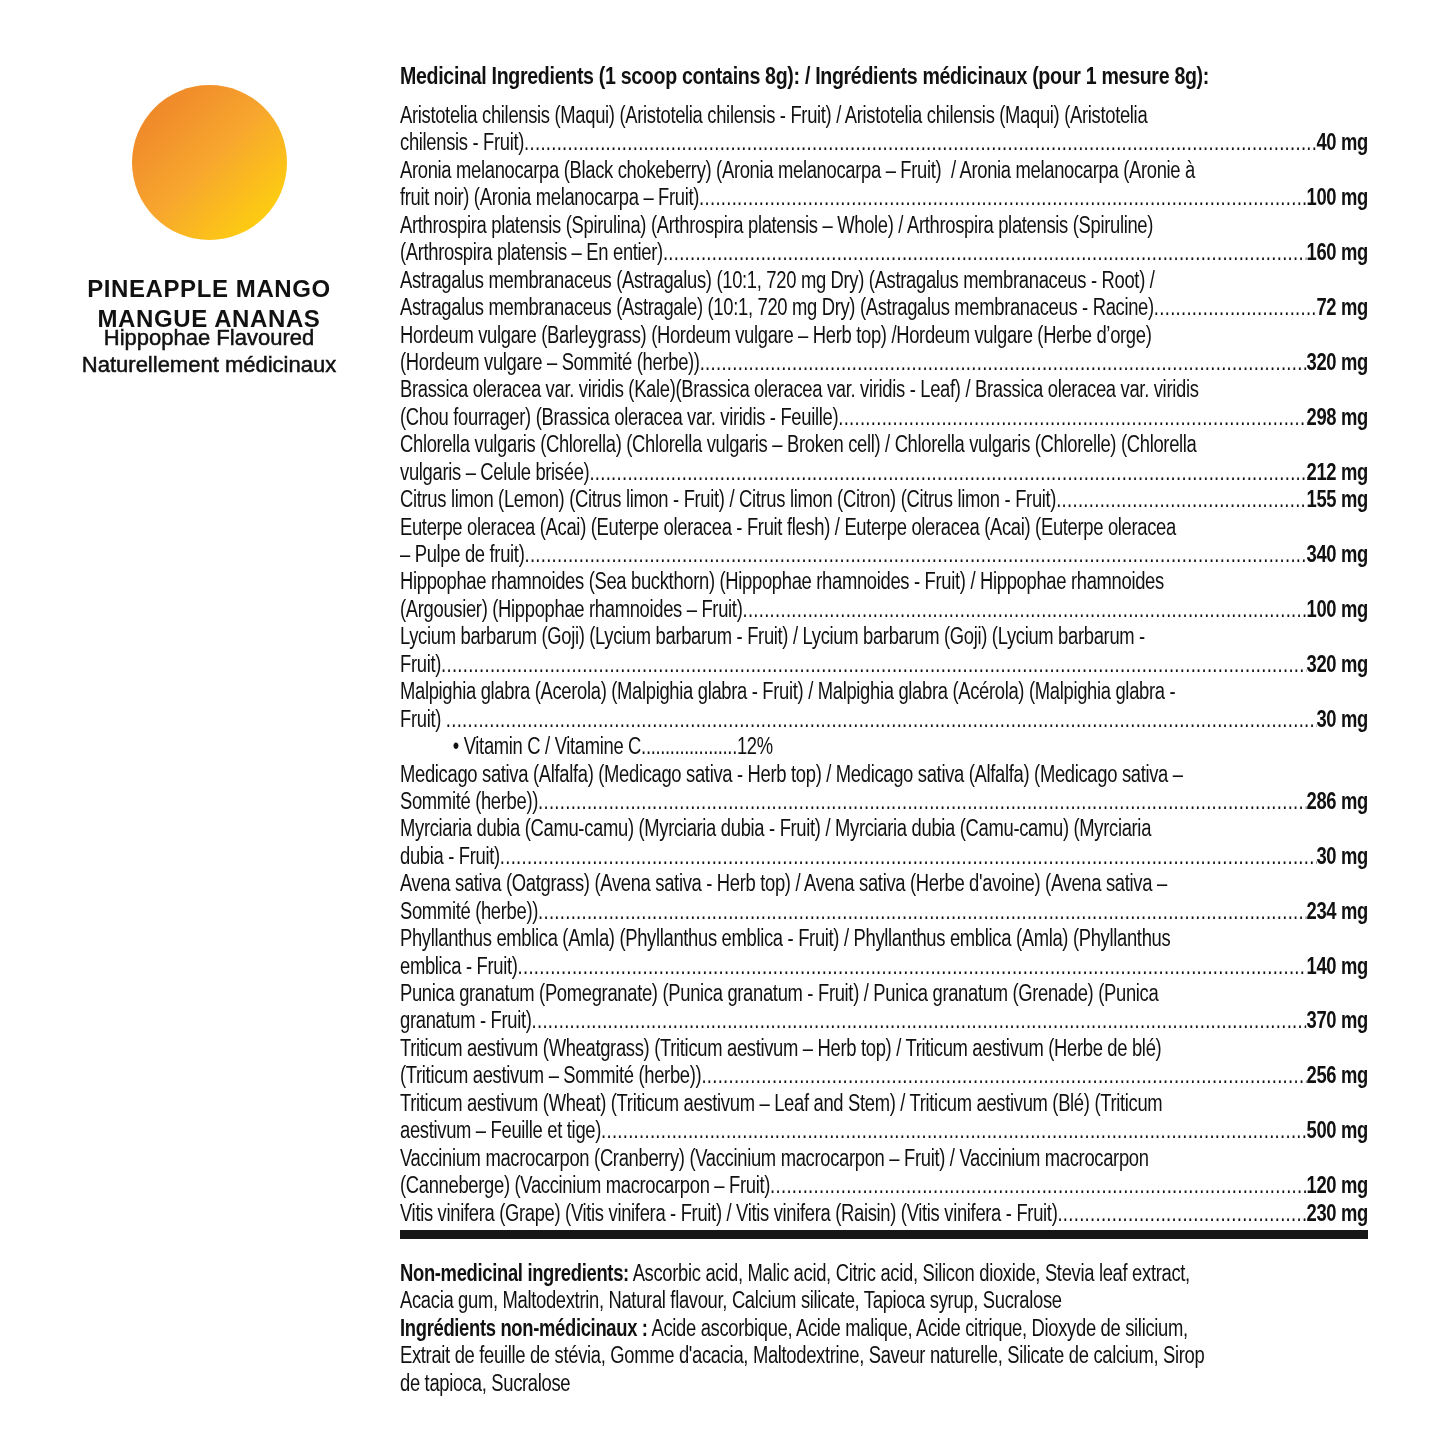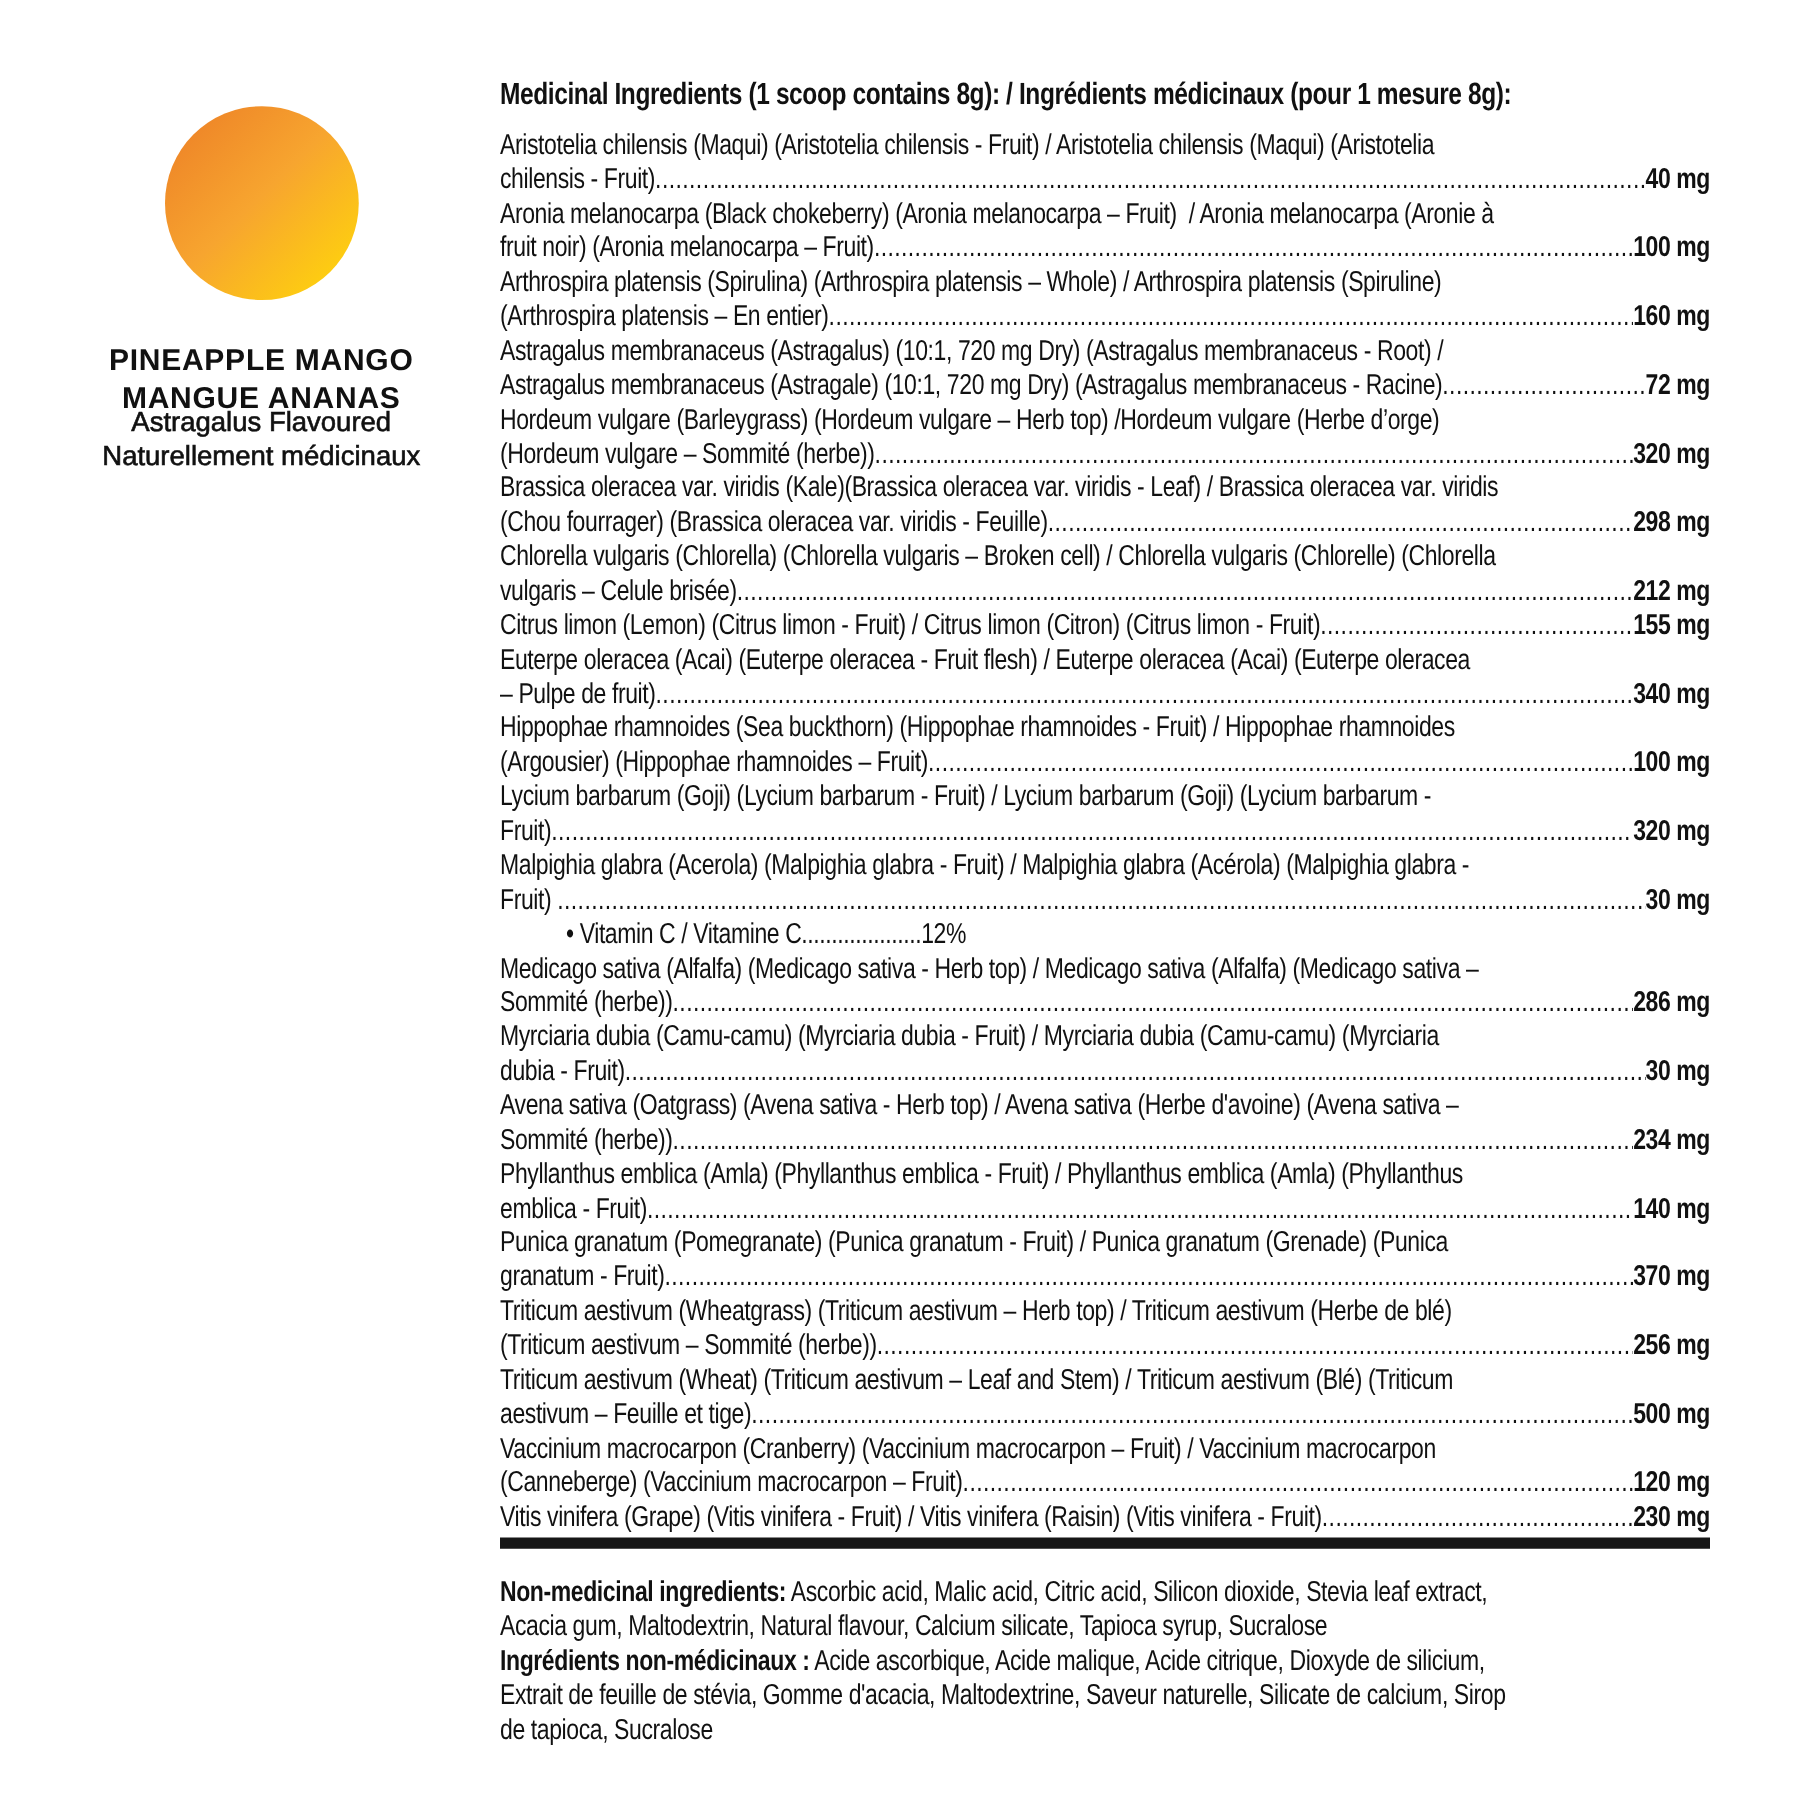--- a/index.html
+++ b/index.html
@@ -123,21 +123,21 @@
 
 <div class="page">
 
   <div class="flavor-panel">
     <div class="sun-circle" style="background: linear-gradient(135deg, rgb(237, 129, 39) 5%, rgb(247, 165, 47) 48%, rgb(255, 214, 10) 95%);"></div>
     <div class="flavor-name">
       <div>PINEAPPLE MANGO</div>
       <div>MANGUE ANANAS</div>
     </div>
     <div class="flavor-sub">
-      <div>Astragalus Flavoured</div>
+      <div>Hippophae Flavoured</div>
       <div>Naturellement médicinaux</div>
     </div>
   </div>
 
   <div class="ingredients-col">
     <div class="med-heading">Medicinal Ingredients (1 scoop contains 8g): / Ingrédients médicinaux (pour 1 mesure 8g):</div>
     <div id="med-lines">
         <div class="line">
           <span class="t">Aristotelia chilensis (Maqui) (Aristotelia chilensis - Fruit) / Aristotelia chilensis (Maqui) (Aristotelia</span>
         </div>

